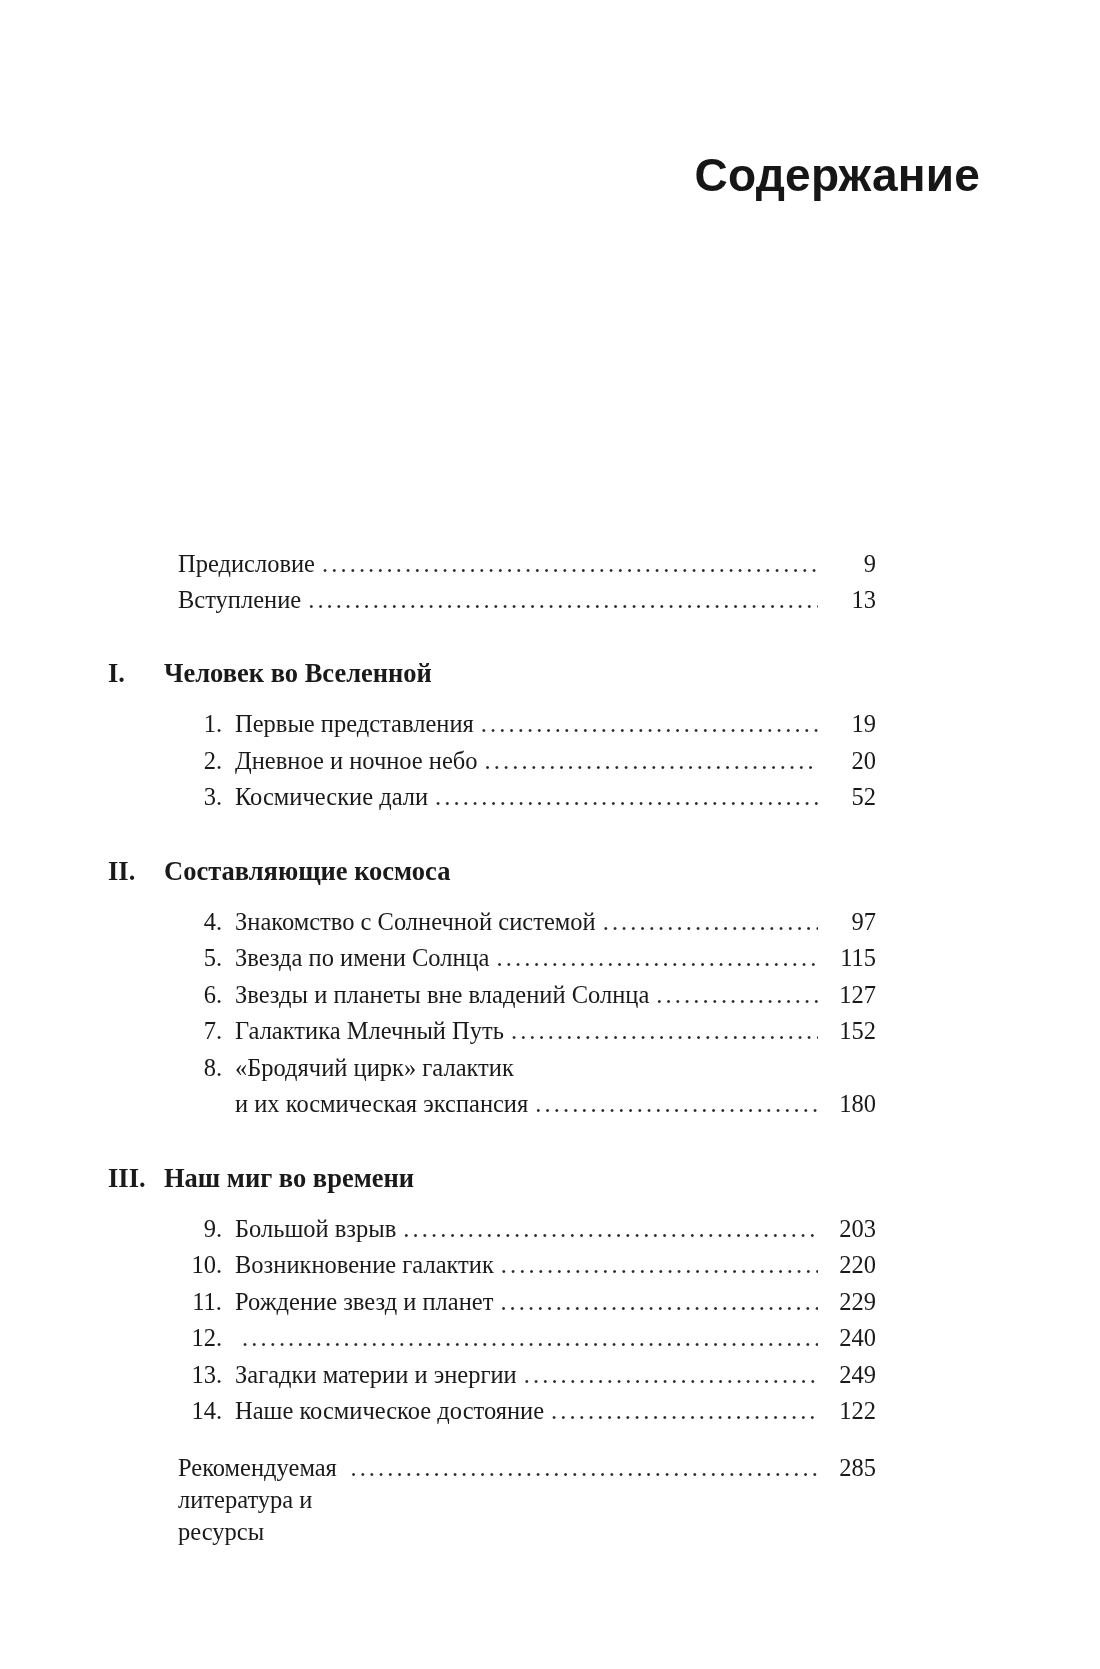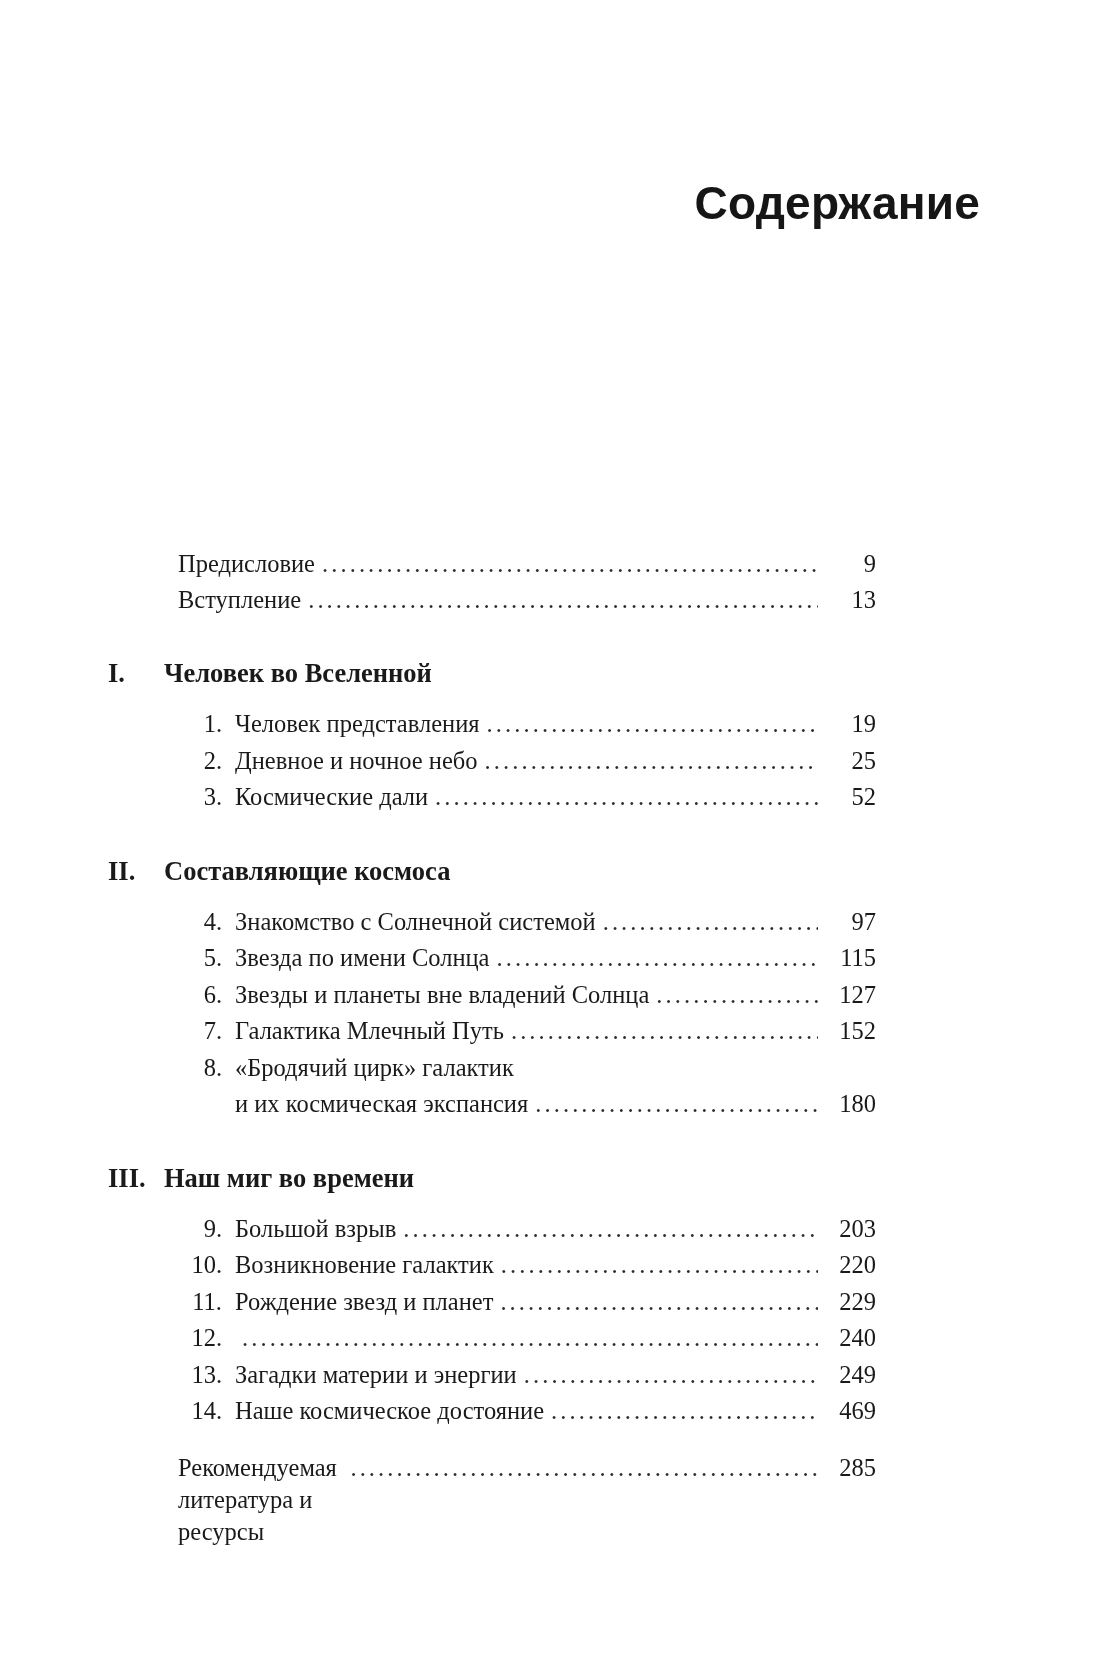--- a/index.html
+++ b/index.html
@@ -28,21 +28,20 @@
     top: 148px;
     left: 0;
     right: 120px;
     text-align: right;
     font-family: "Liberation Sans", "DejaVu Sans", sans-serif;
     font-weight: bold;
     font-size: 46px;
     letter-spacing: 0.2px;
     color: #161616;
     white-space: nowrap;
-    margin-top: 28px;
   }
 
   
   .toc-body {
     position: absolute;
     top: 546px;
     left: 108px;
     width: 768px;
   }
 
@@ -163,30 +162,30 @@
     </div>
 
     <div class="group">
       <div class="section-head">
         <span class="snum">I.</span>
         <span class="stitle">Человек во Вселенной</span>
       </div>
 
       <div class="chapter">
         <span class="cnum">1.</span>
-        <span class="ctitle">Человек представления</span>
+        <span class="ctitle">Первые представления</span>
         <span class="leader"></span>
         <span class="pageno">19</span>
       </div>
 
       <div class="chapter">
         <span class="cnum">2.</span>
         <span class="ctitle">Дневное и ночное небо</span>
         <span class="leader"></span>
-        <span class="pageno">25</span>
+        <span class="pageno">20</span>
       </div>
 
       <div class="chapter">
         <span class="cnum">3.</span>
         <span class="ctitle">Космические дали</span>
         <span class="leader"></span>
         <span class="pageno">52</span>
       </div>
     </div>
 
@@ -274,21 +273,21 @@
         <span class="cnum">13.</span>
         <span class="ctitle">Загадки материи и энергии</span>
         <span class="leader"></span>
         <span class="pageno">249</span>
       </div>
 
       <div class="chapter">
         <span class="cnum">14.</span>
         <span class="ctitle">Наше космическое достояние</span>
         <span class="leader"></span>
-        <span class="pageno">469</span>
+        <span class="pageno">122</span>
       </div>
     </div>
 
     <div class="tail-entry">
       <span class="etitle">Рекомендуемая литература и ресурсы</span>
       <span class="leader"></span>
       <span class="pageno">285</span>
     </div>
 
   </div>

